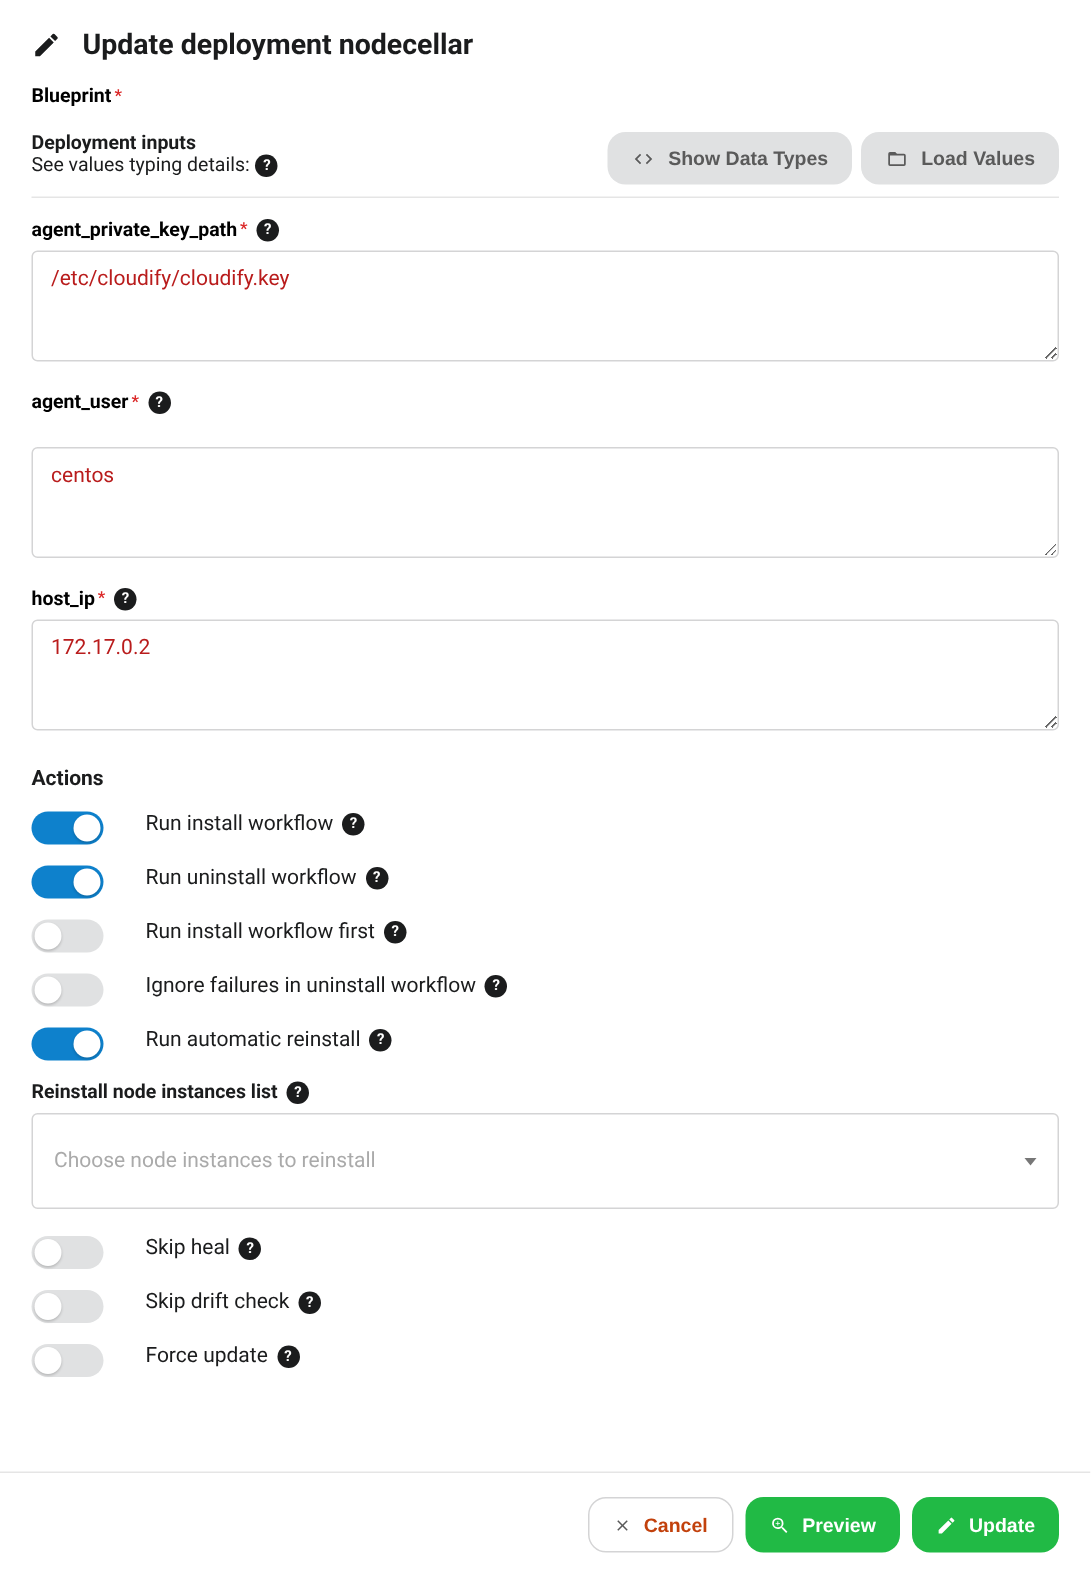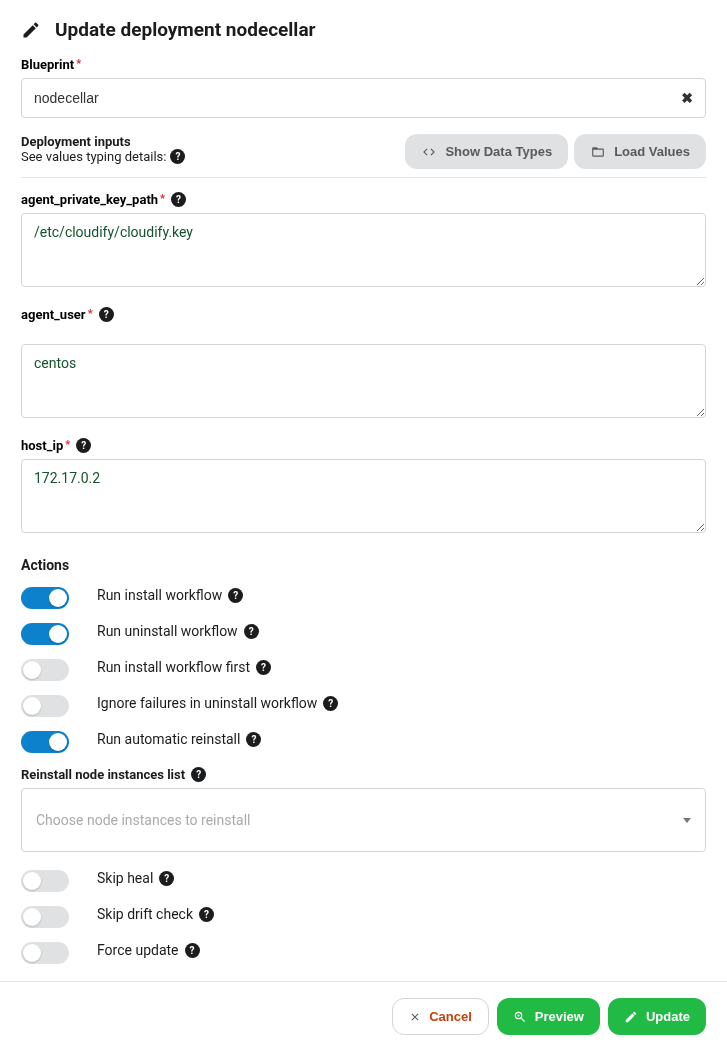--- a/index.html
+++ b/index.html
@@ -76,21 +76,21 @@
     textarea {
       width: 100%;
       border: 1px solid #d4d4d5;
       border-radius: 4px;
       padding: 10px 12px;
       font-size: 14px;
       font-family: inherit;
       resize: vertical;
       min-height: 74px;
       outline: none;
-      color: #14532d;
+      color: #b91c1c;
     }
     .section-row {
       display: flex;
       align-items: flex-start;
       justify-content: space-between;
       margin-top: 14px;
       margin-bottom: 8px;
     }
     .section-title {
       font-size: 13px;
@@ -232,24 +232,20 @@
         </svg>
     </span>
     <h2>Update deployment nodecellar</h2>
   </div>
 
   <div class="body">
     <div class="field-group">
       <label class="field-label">
         <span>Blueprint</span><span class="required">*</span>
       </label>
-      <div class="input-wrap">
-        <input type="text" value="nodecellar" style="">
-        <span class="clear-x">✖</span>
-      </div>
     </div>
 
     <div class="section-row">
       <div>
         <div class="section-title">Deployment inputs</div>
         <div class="section-sub">
           <span>See values typing details:</span>
           <span class="help-circle">?</span>
         </div>
       </div>

